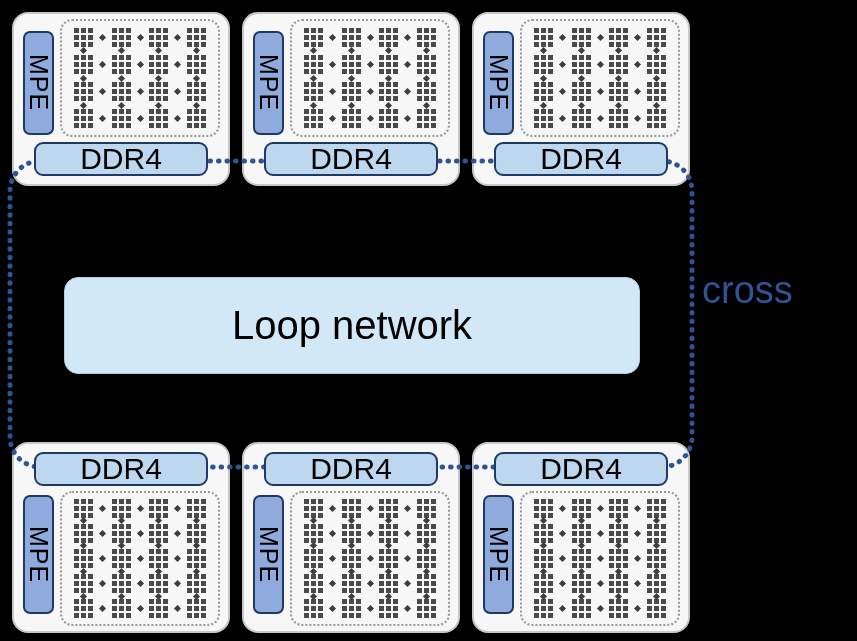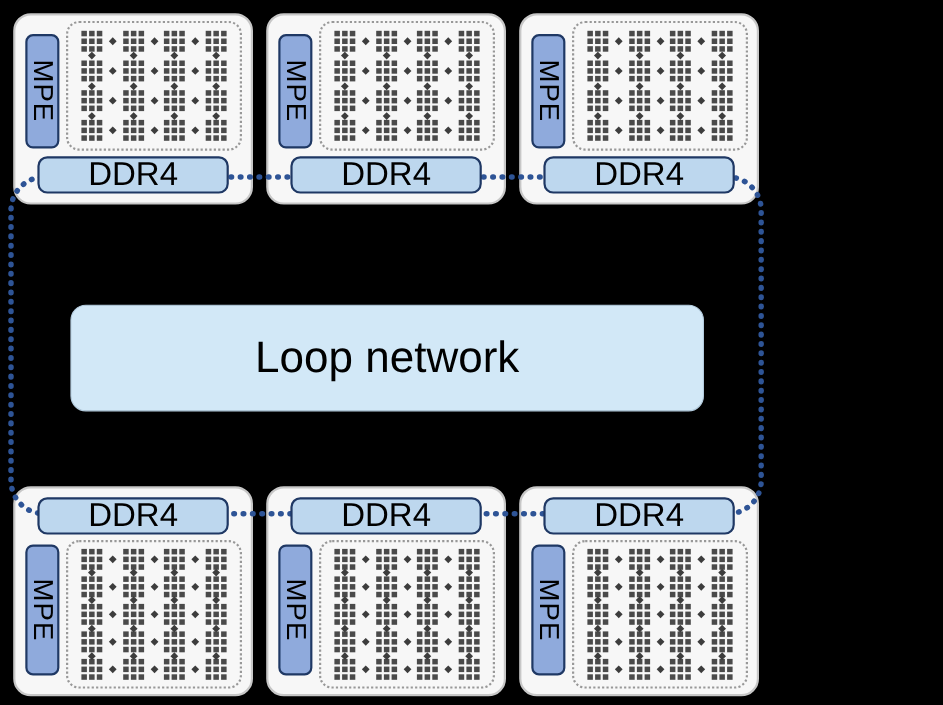--- a/index.html
+++ b/index.html
@@ -803,20 +803,21 @@
         </div>
         <div class="ddr4">DDR4</div>
       </div>
     </div>
 
   <div class="loop-network">
     <span>Loop network</span>
   </div>
 
   <div class="cross-dump">
+    <div>cross</div>
   </div>
 
   <div class="row row-bottom" id="bottom-row">
       <div class="card card-bottom">
         <div class="ddr4">DDR4</div>
         <div class="card-body">
           <div class="mpe">MPE</div>
           <div class="pe-array" style="grid-template-columns: repeat(7, auto);">
             <div class="pe-cluster" style="grid-template-columns: repeat(3, 5px);">
               <div class="pe-square"></div>

